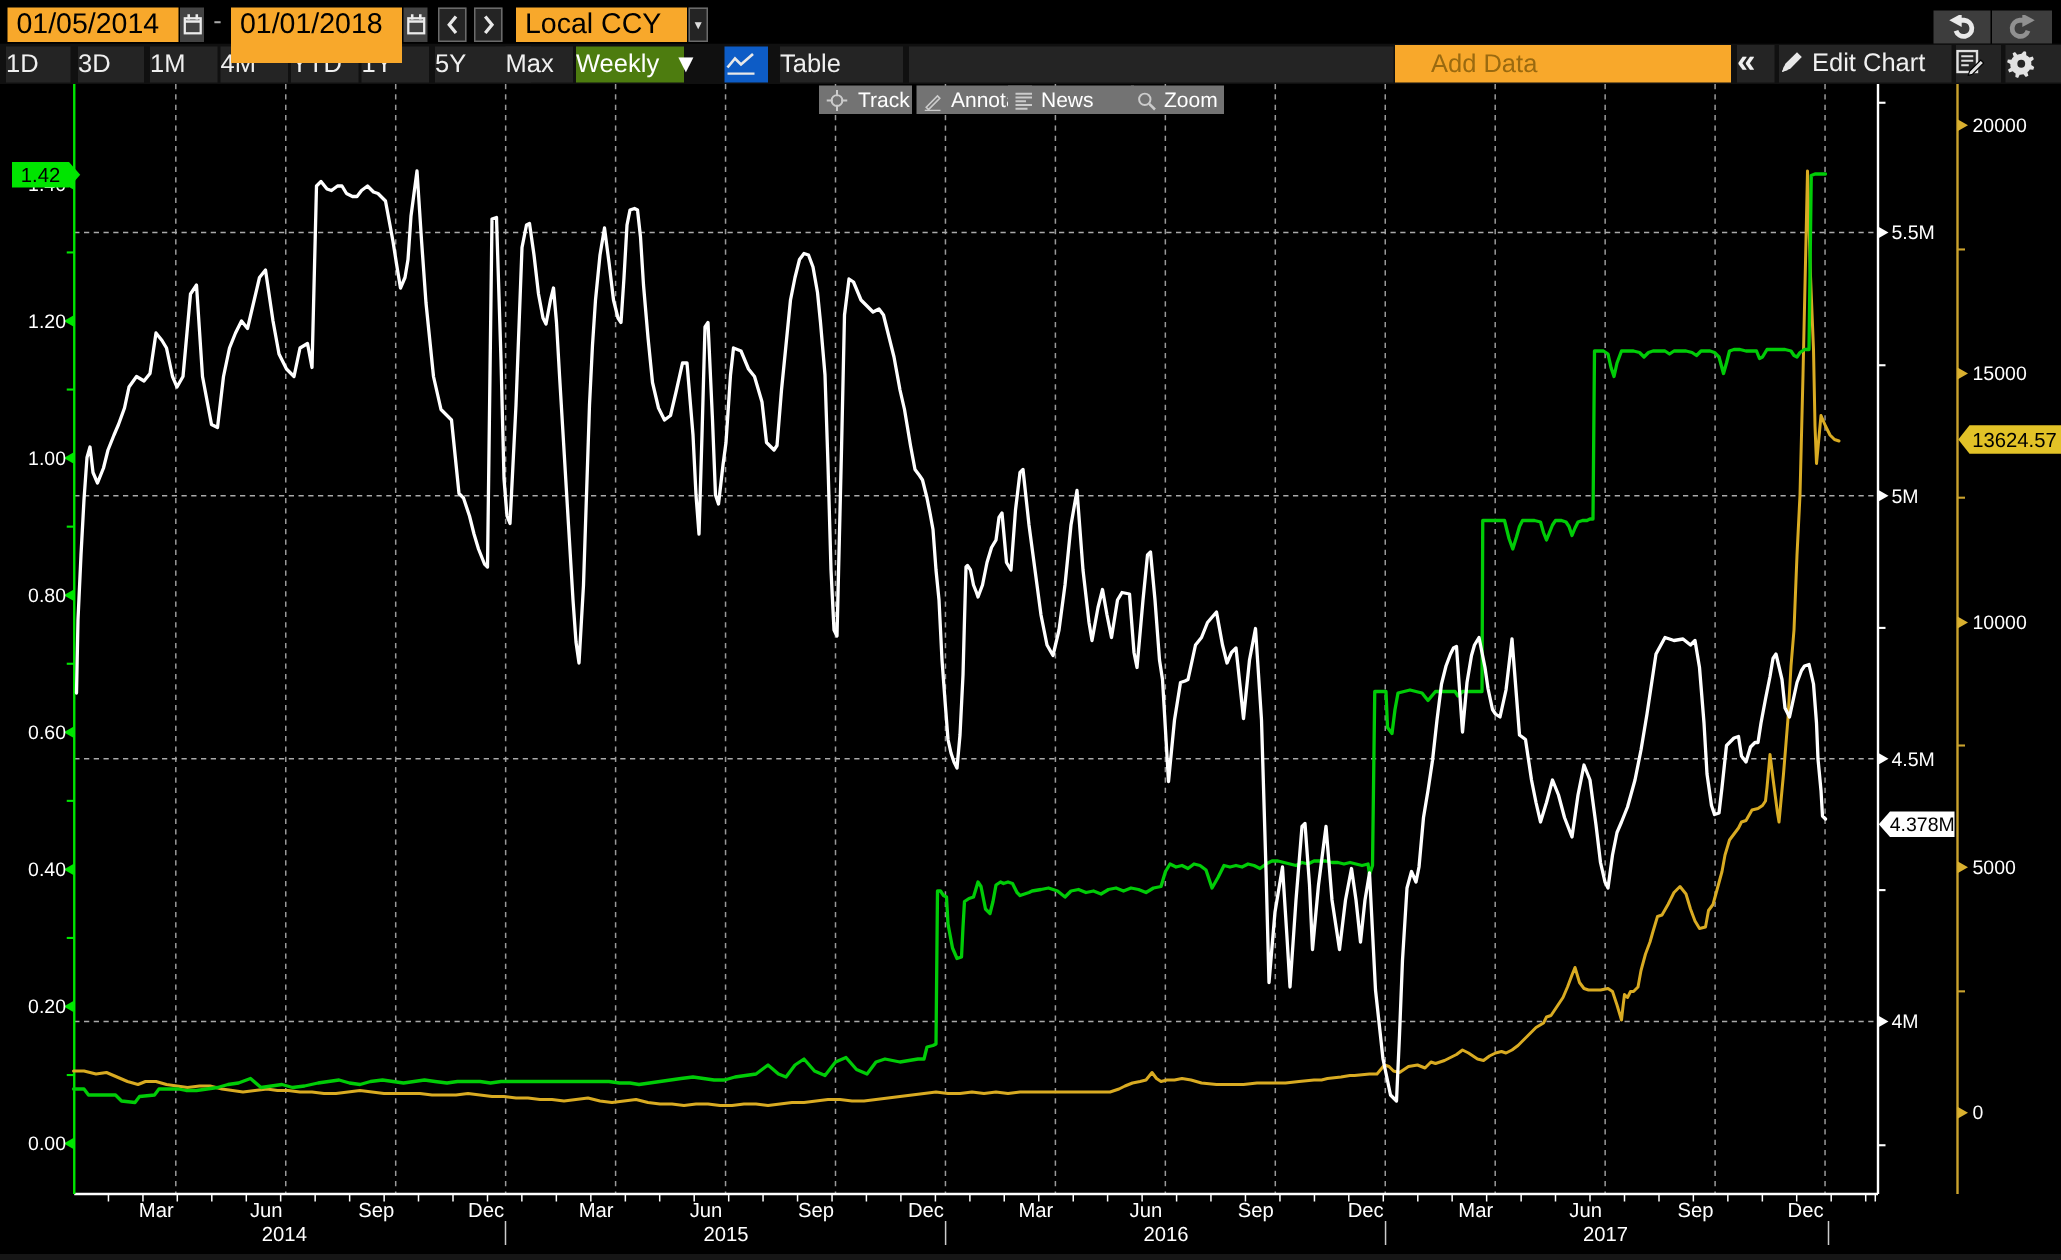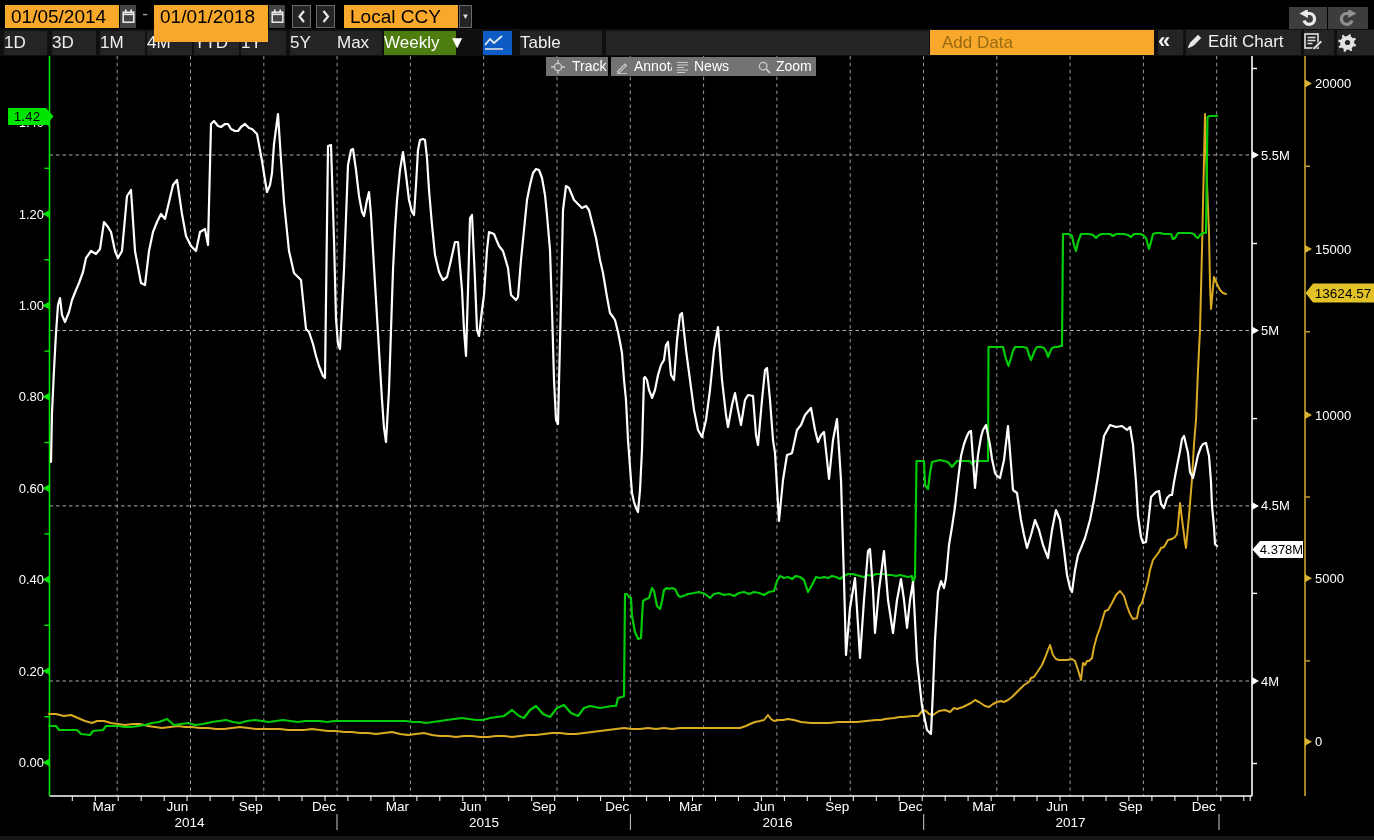--- a/index.html
+++ b/index.html
@@ -188,21 +188,21 @@
 <div class="btn" style="left:337px;top:31px;width:45px;height:24px">Max</div>
 <div class="btn" style="left:384px;top:31px;width:72px;height:24px;background:#4d7c0f;color:#fff">Weekly&nbsp;&nbsp;▼</div>
 <div class="btn" style="left:483px;top:31px;width:29px;height:24px;background:#0d5cc6">
   <svg width="22" height="16" viewBox="0 0 22 16" style="margin-top:4px">
         <path d="M2 10 L7 4 L11 8 L19 1" fill="none" stroke="#e8e8e8" stroke-width="1.8"></path>
         <path d="M2 14 L20 14" stroke="#e8e8e8" stroke-width="1.5"></path>
       </svg></div>
 <div class="btn" style="left:520px;top:31px;width:82px;height:24px">Table</div>
 <div class="abs" style="left:606px;top:31px;width:323px;height:24px;background:#242424"></div>
 
-<div class="ofield" style="left:930px;top:30px;width:224px;height:25px;color:#9a6a10;font-size:17px;line-height:25px;padding-left:12px">Add Data</div>
+<div class="ofield" style="left:930px;top:30px;width:224px;height:25px;color:#9a6a10;font-size:17px;line-height:25px;padding-left:24px">Add Data</div>
 <div class="btn" style="left:1158px;top:30px;width:25px;height:25px;font-size:22px;line-height:22px;font-weight:bold">«</div>
 <div class="btn" style="left:1186px;top:30px;width:115px;height:25px">
   <svg width="17" height="17" viewBox="0 0 17 17" style="vertical-align:-3px;margin-right:5px">
         <path d="M2 15 L4.2 9.5 L12 1.8 L15.2 5 L7.5 12.8 Z" fill="#e8e8e8"></path>
         <path d="M2 15 L6 13.6 L3.4 11 Z" fill="#e8e8e8"></path>
       </svg>Edit Chart</div>
 <div class="btn" style="left:1304px;top:30px;width:30px;height:25px">
   <svg width="19" height="18" viewBox="0 0 19 18" style="margin-top:3px">
         <rect x="1" y="1" width="13" height="14" fill="none" stroke="#e0e0e0" stroke-width="1.6"></rect>
         <path d="M3.5 4.5 h8 M3.5 7.5 h8 M3.5 10.5 h5" stroke="#e0e0e0" stroke-width="1.4"></path>

